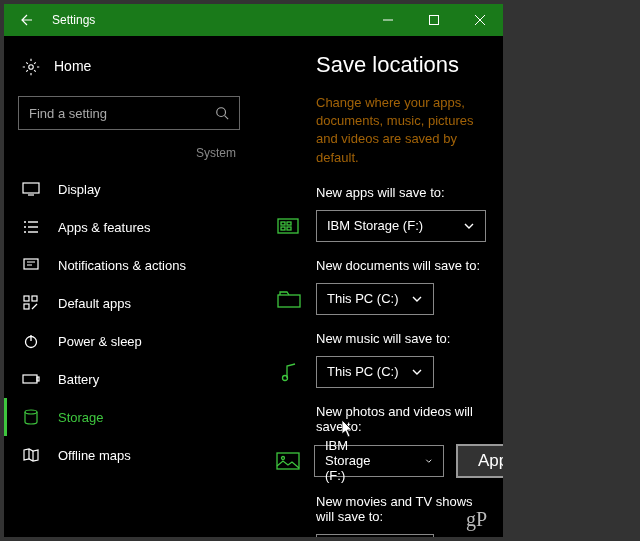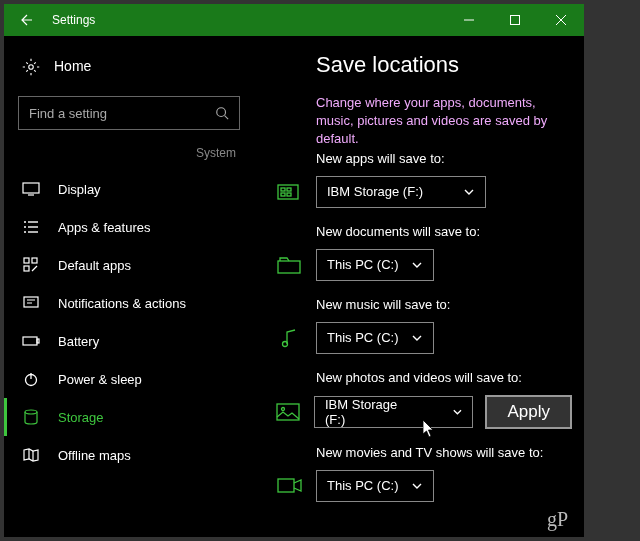--- a/index.html
+++ b/index.html
@@ -6,21 +6,21 @@
 body {
   font-family: "Segoe UI", -apple-system, sans-serif;
   background: #333;
   padding: 4px;
   width: 640px;
   height: 541px;
   overflow: hidden;
 }
 .window {
   background: #000;
-  width: 580px;
+  width: 499px;
   height: 533px;
   position: relative;
   overflow: hidden;
 }
 .titlebar {
   background: #1a7a1a;
   height: 32px;
   display: flex;
   align-items: center;
   color: #fff;
@@ -96,21 +96,21 @@
   align-items: center;
   justify-content: center;
 }
 .content {
   flex: 1;
   padding: 16px 12px 0 62px;
   color: #fff;
   overflow: hidden;
 }
 .page-title { font-size: 22px; font-weight: 300; margin-bottom: 16px; }
-.page-desc { font-size: 13px; color: #f0abfc; margin-bottom: 2px; line-height: 1.4; }
+.page-desc { font-size: 13px; color: #a16207; margin-bottom: 18px; line-height: 1.4; }
 .setting-group { margin-bottom: 16px; }
 .setting-label { font-size: 13px; margin-bottom: 10px; display: block; }
 .setting-row { display: flex; align-items: center; gap: 12px; margin-left: -40px; }
 .type-icon {
   width: 28px;
   height: 22px;
   color: #3ec63e;
   display: flex;
   align-items: center;
   justify-content: center;
@@ -228,54 +228,54 @@
               <line x1="5" y1="7" x2="15" y2="7"></line>
               <line x1="1" y1="12" x2="3" y2="12"></line>
               <line x1="5" y1="12" x2="15" y2="12"></line>
             </svg>
           </span>
         <span>Apps &amp; features</span>
       </div>
       <div class="nav-item">
         <span class="nav-icon">
             <svg width="16" height="16" viewBox="0 0 16 16" fill="none" stroke="#fff" stroke-width="1.2">
+              <rect x="1" y="2" width="14" height="10"></rect>
+              <path d="M4 5h8M4 8h5"></path>
+            </svg>
+          </span>
+        <span>Notifications &amp; actions</span>
+      </div>
+      <div class="nav-item">
+        <span class="nav-icon">
+            <svg width="16" height="16" viewBox="0 0 16 16" fill="none" stroke="#fff" stroke-width="1.2">
               <rect x="1" y="1" width="5" height="5"></rect>
               <rect x="9" y="1" width="5" height="5"></rect>
               <rect x="1" y="9" width="5" height="5"></rect>
               <line x1="9" y1="14" x2="14" y2="9"></line>
             </svg>
           </span>
         <span>Default apps</span>
       </div>
       <div class="nav-item">
         <span class="nav-icon">
-            <svg width="16" height="16" viewBox="0 0 16 16" fill="none" stroke="#fff" stroke-width="1.2">
-              <rect x="1" y="2" width="14" height="10"></rect>
-              <path d="M4 5h8M4 8h5"></path>
-            </svg>
-          </span>
-        <span>Notifications &amp; actions</span>
+            <svg width="16" height="16" viewBox="0 0 16 16" fill="none" stroke="#fff" stroke-width="1.3">
+              <circle cx="8" cy="9" r="5.5"></circle>
+              <line x1="8" y1="2" x2="8" y2="8"></line>
+            </svg>
+          </span>
+        <span>Power &amp; sleep</span>
       </div>
       <div class="nav-item">
         <span class="nav-icon">
             <svg width="18" height="12" viewBox="0 0 18 12" fill="none" stroke="#fff" stroke-width="1.2">
               <rect x="1" y="2" width="14" height="8"></rect>
               <rect x="15" y="4" width="2" height="4"></rect>
             </svg>
           </span>
         <span>Battery</span>
-      </div>
-      <div class="nav-item">
-        <span class="nav-icon">
-            <svg width="16" height="16" viewBox="0 0 16 16" fill="none" stroke="#fff" stroke-width="1.3">
-              <circle cx="8" cy="9" r="5.5"></circle>
-              <line x1="8" y1="2" x2="8" y2="8"></line>
-            </svg>
-          </span>
-        <span>Power &amp; sleep</span>
       </div>
       <div class="nav-item selected">
         <span class="nav-icon">
             <svg width="16" height="16" viewBox="0 0 16 16" fill="none" stroke="#3ec63e" stroke-width="1.2">
               <ellipse cx="8" cy="3" rx="6" ry="2"></ellipse>
               <path d="M2 3v10c0 1.1 2.7 2 6 2s6-.9 6-2V3"></path>
             </svg>
           </span>
         <span>Storage</span>
       </div>

